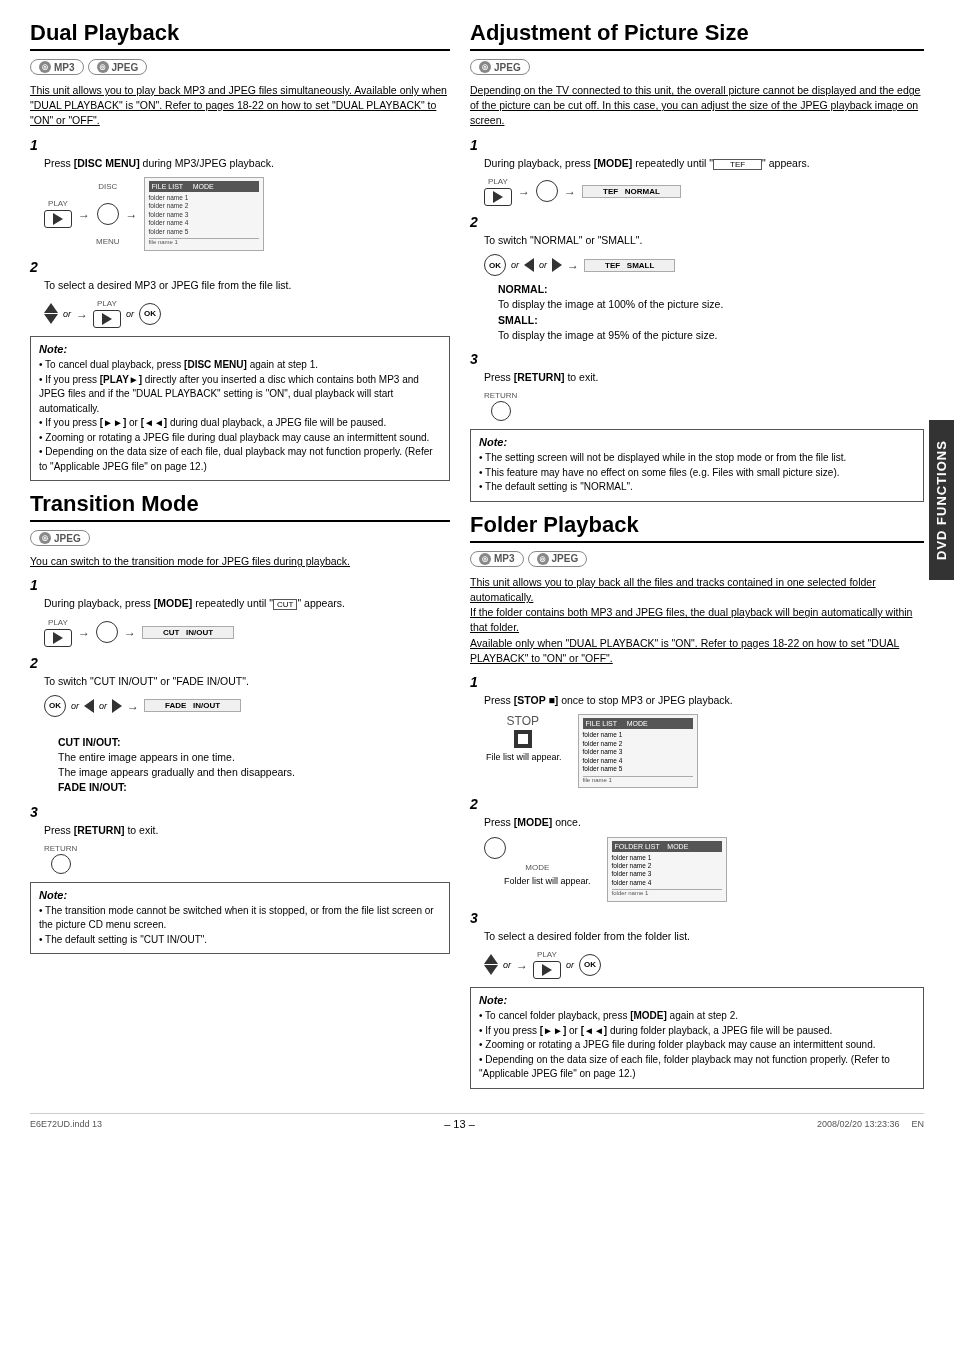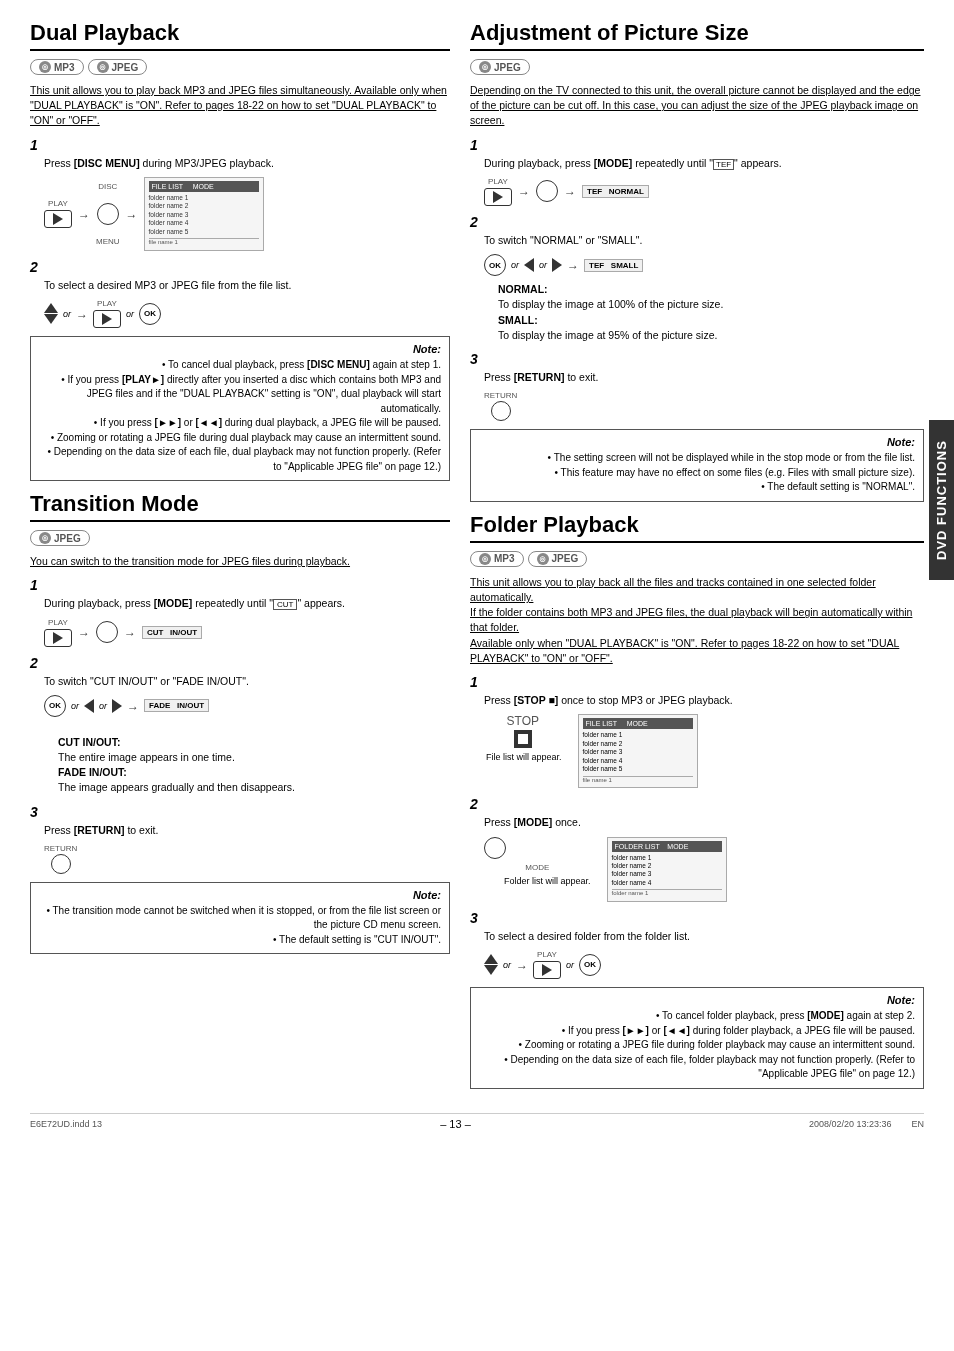--- a/index.html
+++ b/index.html
@@ -133,21 +133,20 @@
       color: #fff;
       padding: 1px 3px;
       font-size: 7px;
       margin-bottom: 2px;
     }
     .note-box {
       border: 1.5px solid #555;
       padding: 6px 8px;
       margin-top: 8px;
       margin-bottom: 8px;
-      text-align: right;
     }
     .note-title {
       font-style: italic;
       font-weight: bold;
       font-size: 11px;
       margin-bottom: 3px;
     }
     .note-text {
       font-size: 10px;
       line-height: 1.45;
@@ -213,21 +212,21 @@
       font-size: 9px;
       color: #555;
     }
     .or-text {
       font-size: 9px;
       font-style: italic;
     }
     .screen-label {
       border: 1.5px solid #aaa;
       background: #f0f0f0;
-      padding: 1px 4px;
+      padding: 1px 20px;
       font-size: 8px;
       font-weight: bold;
       align-self: center;
     }
     .stop-btn {
       width: 18px;
       height: 18px;
       background: #333;
       display: flex;
       align-items: center;
@@ -379,22 +378,22 @@
             <span class="or-text">or</span>
             <div class="left-arrow-tri"></div>
             <span class="or-text">or</span>
             <div class="right-arrow-tri"></div>
             <div class="arrow">→</div>
             <div class="screen-label">FADE &nbsp; IN/OUT</div>
           </div>
           <div style="margin-left:14px;margin-top:18px;">
             <div class="step-text"><b>CUT IN/OUT:</b></div>
             <div class="step-text">The entire image appears in one time.</div>
+            <div class="step-text">The image appears gradually and then disappears.</div>
             <div class="step-text"><b>FADE IN/OUT:</b></div>
-            <div class="step-text">The image appears gradually and then disappears.</div>
           </div>
         </div>
 
         <div class="step">
           <div class="step-num">3</div>
           <div class="step-text">Press <b>[RETURN]</b> to exit.</div>
           <div class="diagram">
             <div style="display:flex;flex-direction:column;align-items:center;gap:1px;">
               <div style="font-size:8px;color:#555;">RETURN</div>
               <div class="return-circle"></div>
@@ -420,21 +419,21 @@
         <div class="badge-row">
           <div class="badge badge-jpeg">
             <span class="badge-icon">◎</span>
             <span>JPEG</span>
           </div>
         </div>
         <div class="body-text">Depending on the TV connected to this unit, the overall picture cannot be displayed and the edge of the picture can be cut off. In this case, you can adjust the size of the JPEG playback image on screen.</div>
 
         <div class="step">
           <div class="step-num">1</div>
-          <div class="step-text">During playback, press <b>[MODE]</b> repeatedly until "<span style="border:1px solid #555;padding:0 2px;font-size:8px;">TEF</span>" appears.</div>
+          <div class="step-text">During playback, press <b>[MODE]</b> repeatedly until "<span style="border:1px solid #555;padding:0 16px;font-size:8px;">TEF</span>" appears.</div>
           <div class="diagram">
             <div style="display:flex;flex-direction:column;align-items:center;gap:2px;">
               <div style="font-size:8px;color:#555;">PLAY</div>
               <div class="btn-box">
                   <div class="play-tri"></div>
                 </div>
             </div>
             <div class="arrow">→</div>
             <div class="btn-circle" style="font-size:7px;"></div>
             <div class="arrow">→</div>
@@ -577,19 +576,19 @@
           </div>
         </div>
       </div>
 
     </div>
   </div>
 
   <div class="footer">
     <div class="file-info">E6E72UD.indd  13</div>
     <div class="page-num">– 13 –</div>
-    <div style="display:flex;gap:20px;">
+    <div style="display:flex;gap:12px;">
       <div class="file-info">2008/02/20  13:23:36</div>
       <div class="file-info">EN</div>
     </div>
   </div>
 
 </div>
 
 </body></html>

